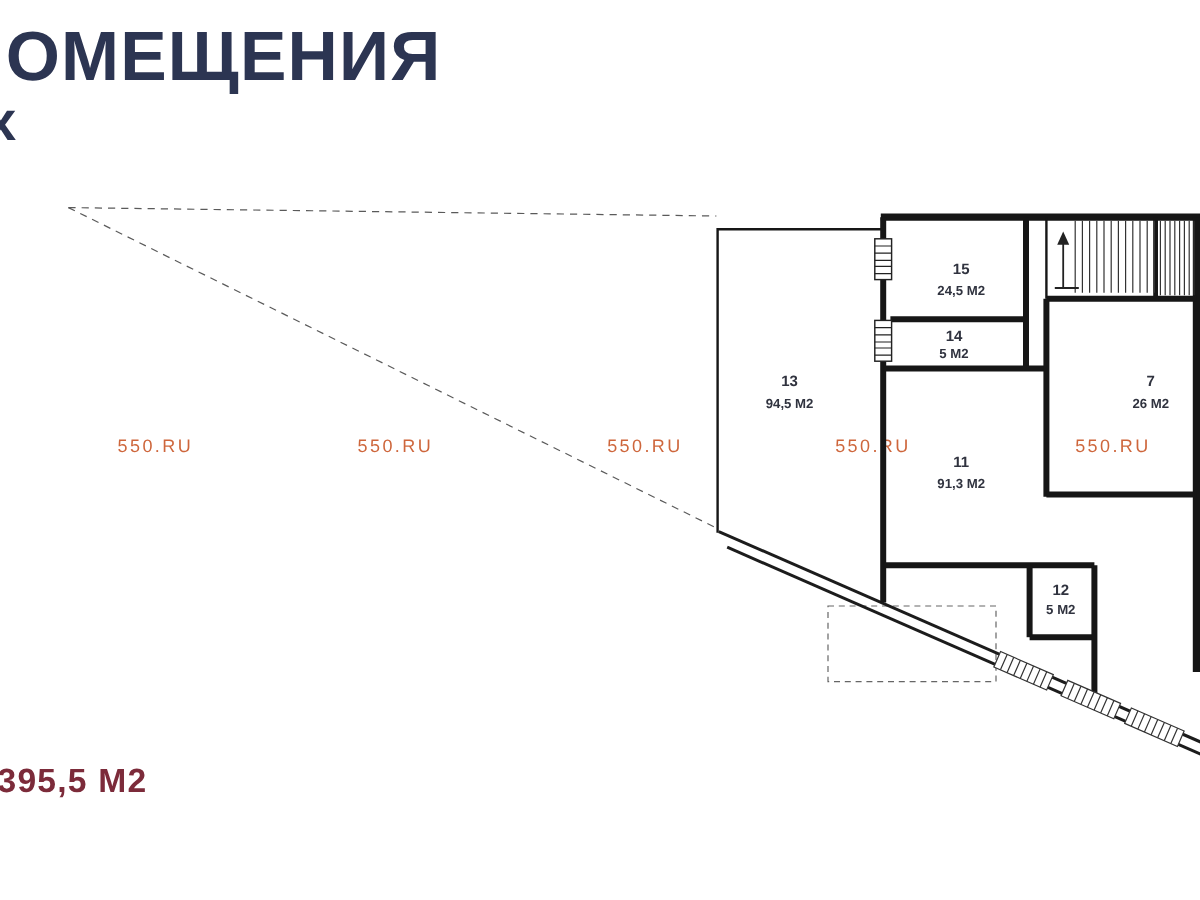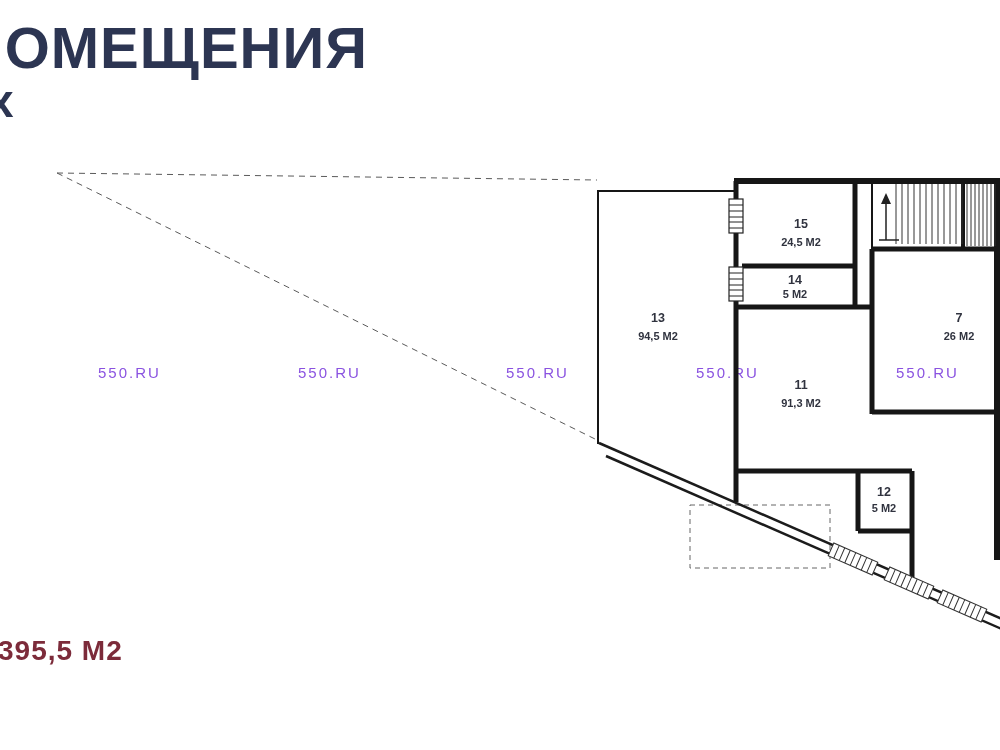--- a/index.html
+++ b/index.html
@@ -16,21 +16,21 @@
     position:absolute;top:78px;left:-12px;line-height:1;
     font-size:46px;font-weight:bold;color:#2c3552;z-index:3;
   }
   .total-area{
     position:absolute;top:637px;left:-2px;line-height:1;
     font-size:28px;font-weight:bold;letter-spacing:1px;color:#7c2b3a;
     white-space:nowrap;z-index:3;
   }
   .watermark{
     position:absolute;top:364px;font-size:15px;letter-spacing:2px;
-    color:#6d28d9;opacity:.8;z-index:1;white-space:nowrap;
+    color:#c2410c;opacity:.8;z-index:1;white-space:nowrap;
   }
   .wm1{left:98px}.wm2{left:298px}.wm3{left:506px}.wm4{left:696px}.wm5{left:896px}
   svg.plan{position:absolute;top:0;left:0;z-index:2;}
   .plan-num{
     font-family:"Liberation Sans",sans-serif;font-weight:bold;
     font-size:12.5px;fill:#30333f;text-anchor:middle;
   }
   .plan-area{
     font-family:"Liberation Sans",sans-serif;font-weight:bold;
     font-size:11px;fill:#30333f;text-anchor:middle;

